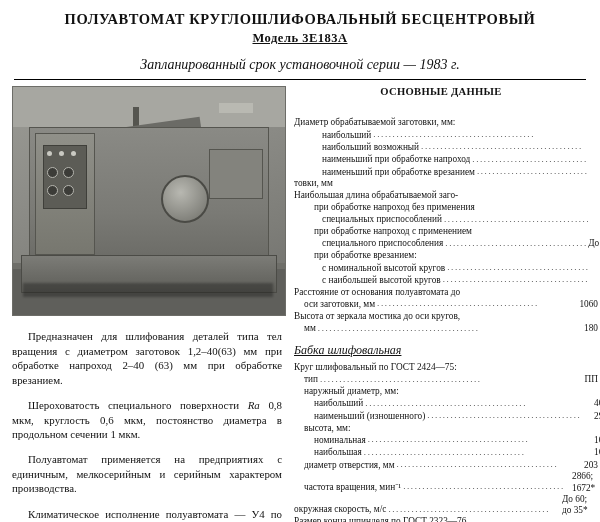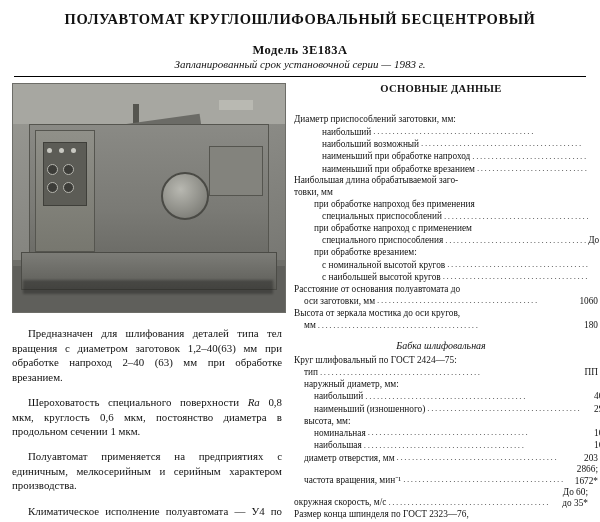--- a/index.html
+++ b/index.html
@@ -13,24 +13,24 @@
   .page{position:relative;width:600px;height:522px;padding:0;box-sizing:border-box;border-radius:26px;}
 
   
   .header{padding:10px 18px 0 18px;text-align:center;}
   .title{
     font-family:"Liberation Serif", serif;
     font-weight:bold;font-size:14.5px;letter-spacing:.6px;
     line-height:1.25;
   }
   .model{
-    font-weight:bold;font-size:12.5px;letter-spacing:.5px;margin-top:15px;
+    font-weight:bold;font-size:12.5px;letter-spacing:.5px;margin-top:3px;text-decoration:underline;
   }
   .subtitle{
-    font-style:italic;font-size:11px;margin-bottom:6px;
+    font-style:italic;font-size:14px;margin-top:11px;margin-bottom:6px;
   }
   .rule{border-top:1px solid #000;margin:4px 14px 0 14px;}
 
   
   .body{display:flex;margin-top:6px;padding:0 12px;box-sizing:border-box;}
   .col-left{width:278px;padding-right:8px;box-sizing:border-box;}
   .col-right{width:298px;padding-left:4px;box-sizing:border-box;}
 
   
   .photo{
@@ -66,34 +66,34 @@
   }
   .para:first-of-type{margin-top:13px;}
   .ital{font-style:italic;}
 
   
   .sec-head{
     text-align:center;font-weight:bold;font-size:10.6px;letter-spacing:.3px;
     margin-bottom:20px;
   }
   .sec-head-ital{
-    text-align:center;font-style:italic;font-size:10px;margin:8px 0 4px 0;
+    font-style:italic;font-size:12px;margin:8px 0 4px 0;text-decoration:underline;
   }
   .spec{font-size:9.3px;line-height:1.265;}
   .row{display:flex;align-items:flex-end;width:100%;}
   .row .lbl{white-space:nowrap;}
   .row .dots{
     flex:1 1 auto;overflow:hidden;white-space:nowrap;
     margin:0 2px 1px 2px;color:#222;letter-spacing:1.6px;font-size:9px;
   }
   .row .val{white-space:nowrap;text-align:right;min-width:26px;}
   .i1{padding-left:10px;}
   .i2{padding-left:20px;}
   .i3{padding-left:28px;}
-  .multi .val{text-align:right;}
+  .multi .val{text-align:left;}
   .valstack{display:inline-block;text-align:right;line-height:1.2;}
 </style>
 </head>
 <body>
 
 <div class="page">
 
   <div class="header">
     <div class="title">ПОЛУАВТОМАТ КРУГЛОШЛИФОВАЛЬНЫЙ БЕСЦЕНТРОВЫЙ</div>
     <div class="model">Модель 3Е183А</div>
@@ -134,21 +134,21 @@
       <p class="para">Полуавтомат применяется на предприятиях с единичным, мелкосерийным и серийным характером производства.</p>
       <p class="para">Климатическое исполнение полуавтомата — У4 по ГОСТ 15150—69.</p>
 
     </div>
 
     <div class="col-right">
       <div class="sec-head">ОСНОВНЫЕ ДАННЫЕ</div>
 
       <div class="spec">
         <div class="row">
-            <span class="lbl">Диаметр приспособлений заготовки,  мм:</span>
+            <span class="lbl">Диаметр обрабатываемой заготовки,  мм:</span>
           </div>
         <div class="row i3">
             <span class="lbl">наибольший</span>
             <span class="dots">..........................................</span>
             <span class="val">40</span>
           </div>
         <div class="row i3">
             <span class="lbl">наибольший  возможный</span>
             <span class="dots">..........................................</span>
             <span class="val">63</span>
@@ -158,24 +158,24 @@
             <span class="dots">..........................................</span>
             <span class="val">1,2</span>
           </div>
         <div class="row i3">
             <span class="lbl">наименьший при обработке врезанием</span>
             <span class="dots">..........................................</span>
             <span class="val">2</span>
           </div>
 
         <div class="row">
+            <span class="lbl">товки, мм</span>
+          </div>
+        <div class="row">
             <span class="lbl">Наибольшая  длина  обрабатываемой  заго-</span>
-          </div>
-        <div class="row">
-            <span class="lbl">товки, мм</span>
           </div>
         <div class="row i2">
             <span class="lbl">при обработке напроход без применения</span>
           </div>
         <div class="row i3">
             <span class="lbl">специальных приспособлений</span>
             <span class="dots">..........................................</span>
             <span class="val">140</span>
           </div>
         <div class="row i2">

